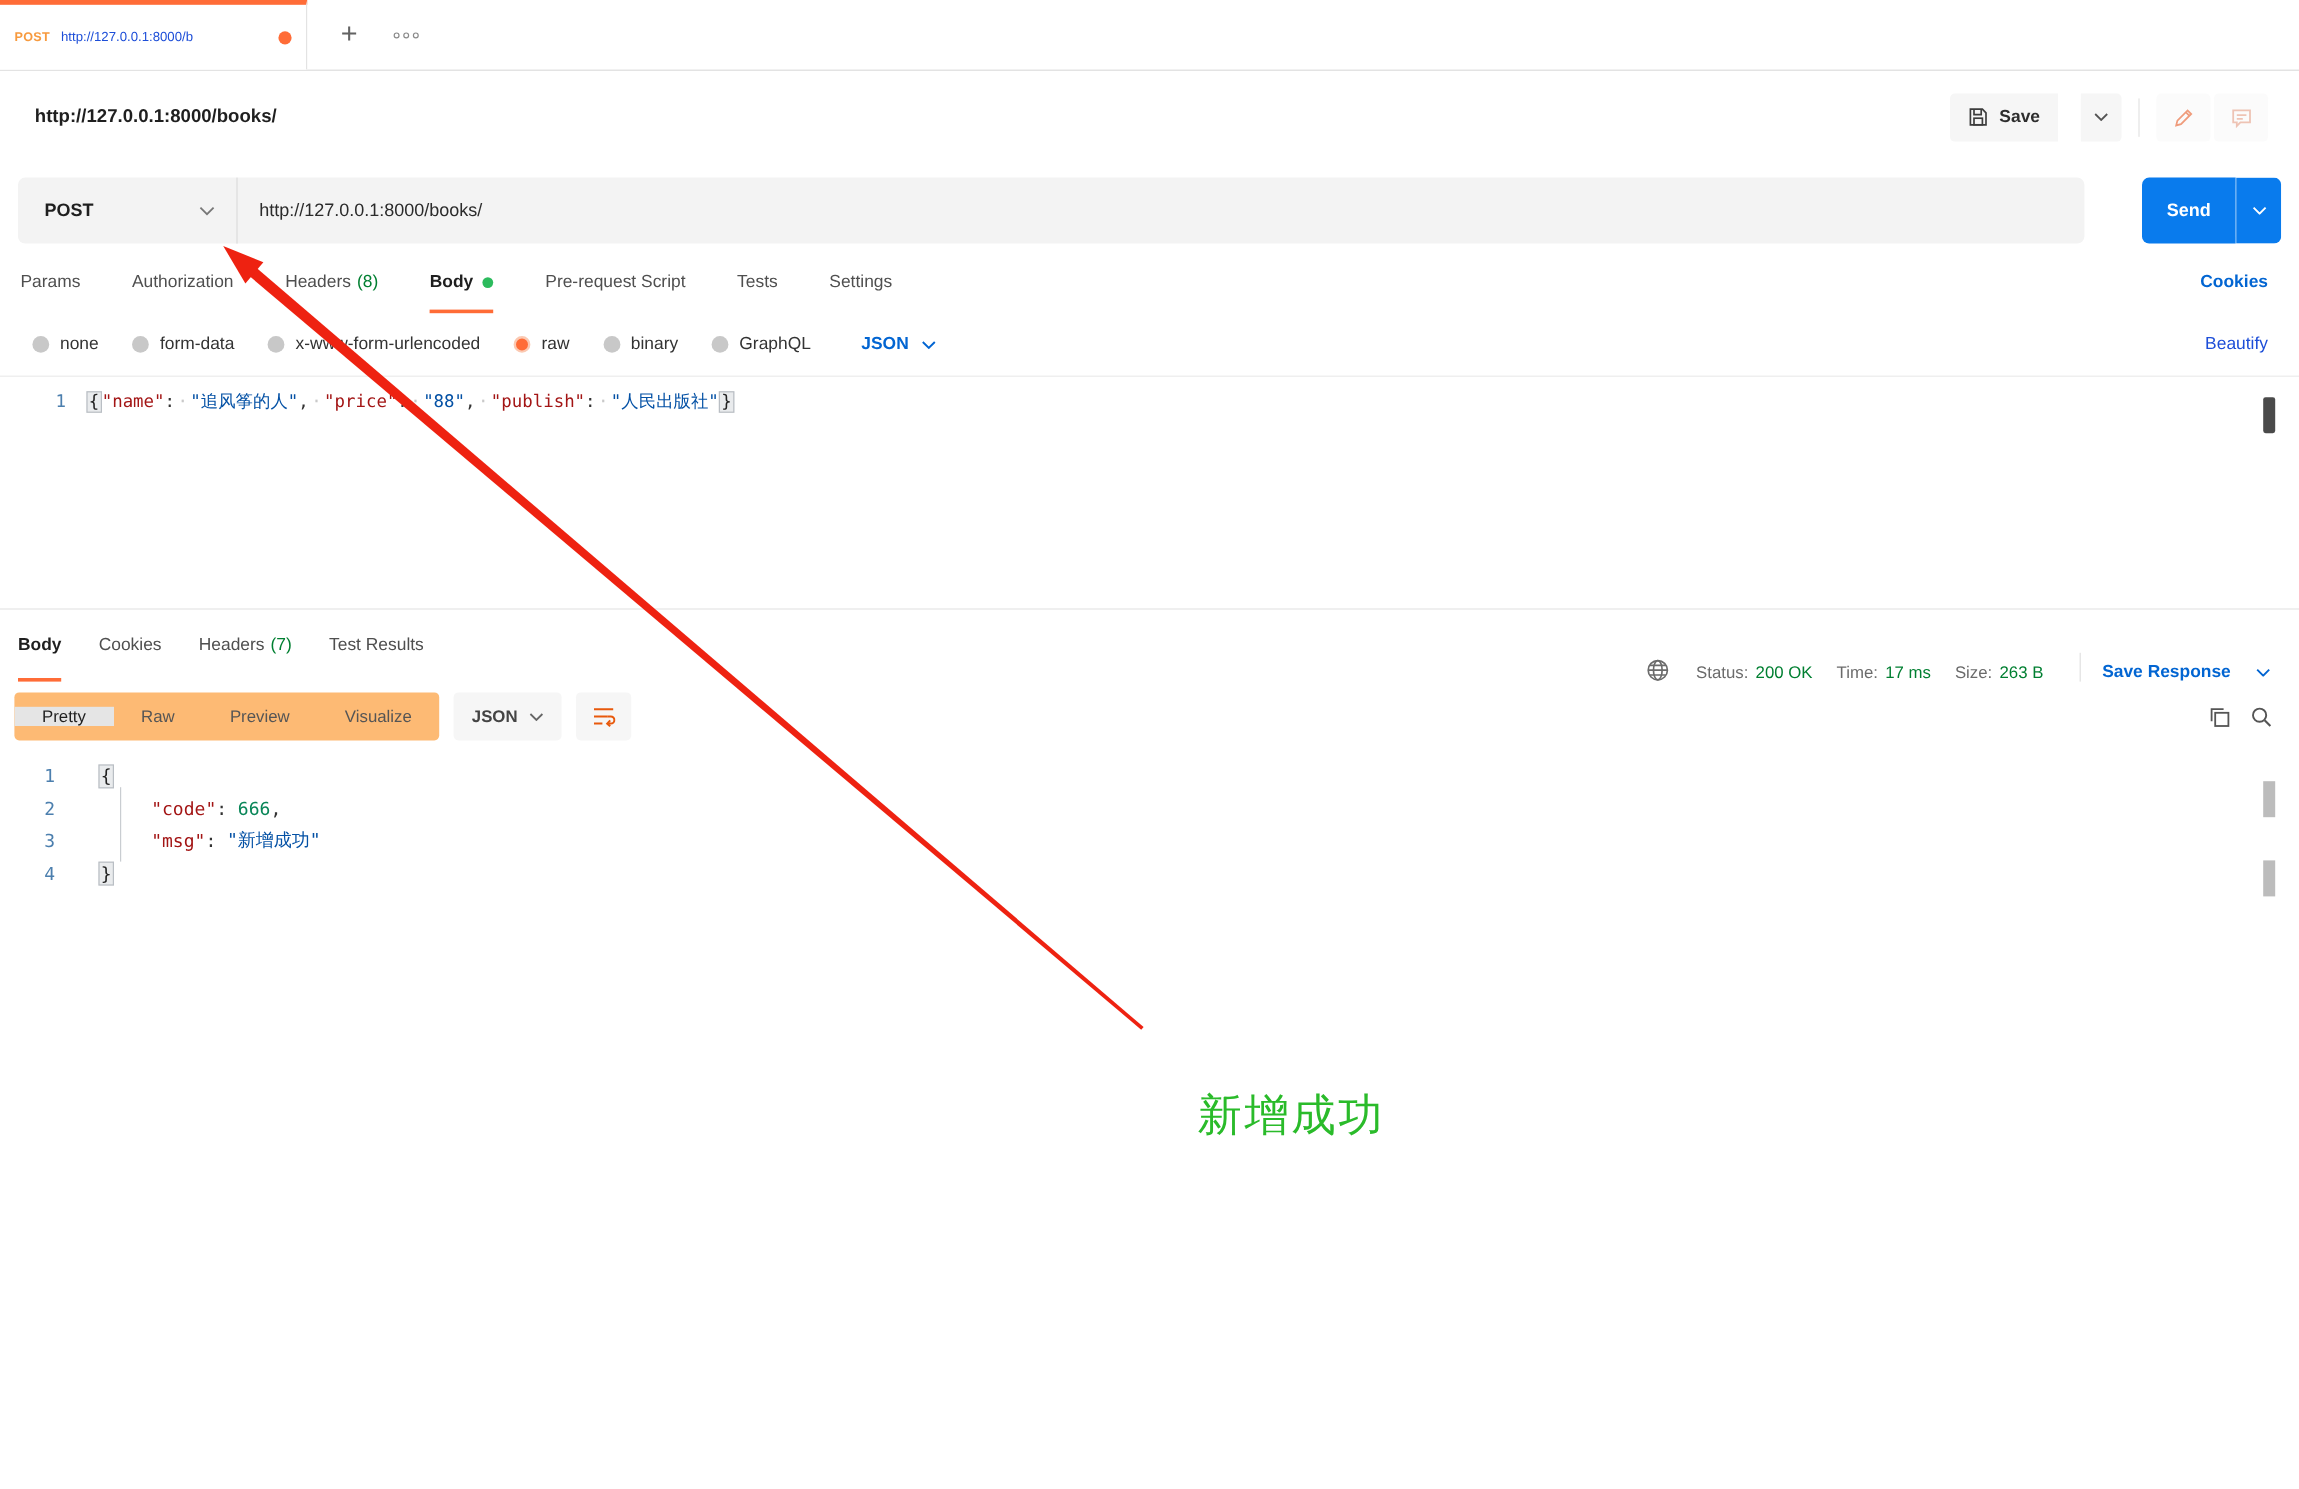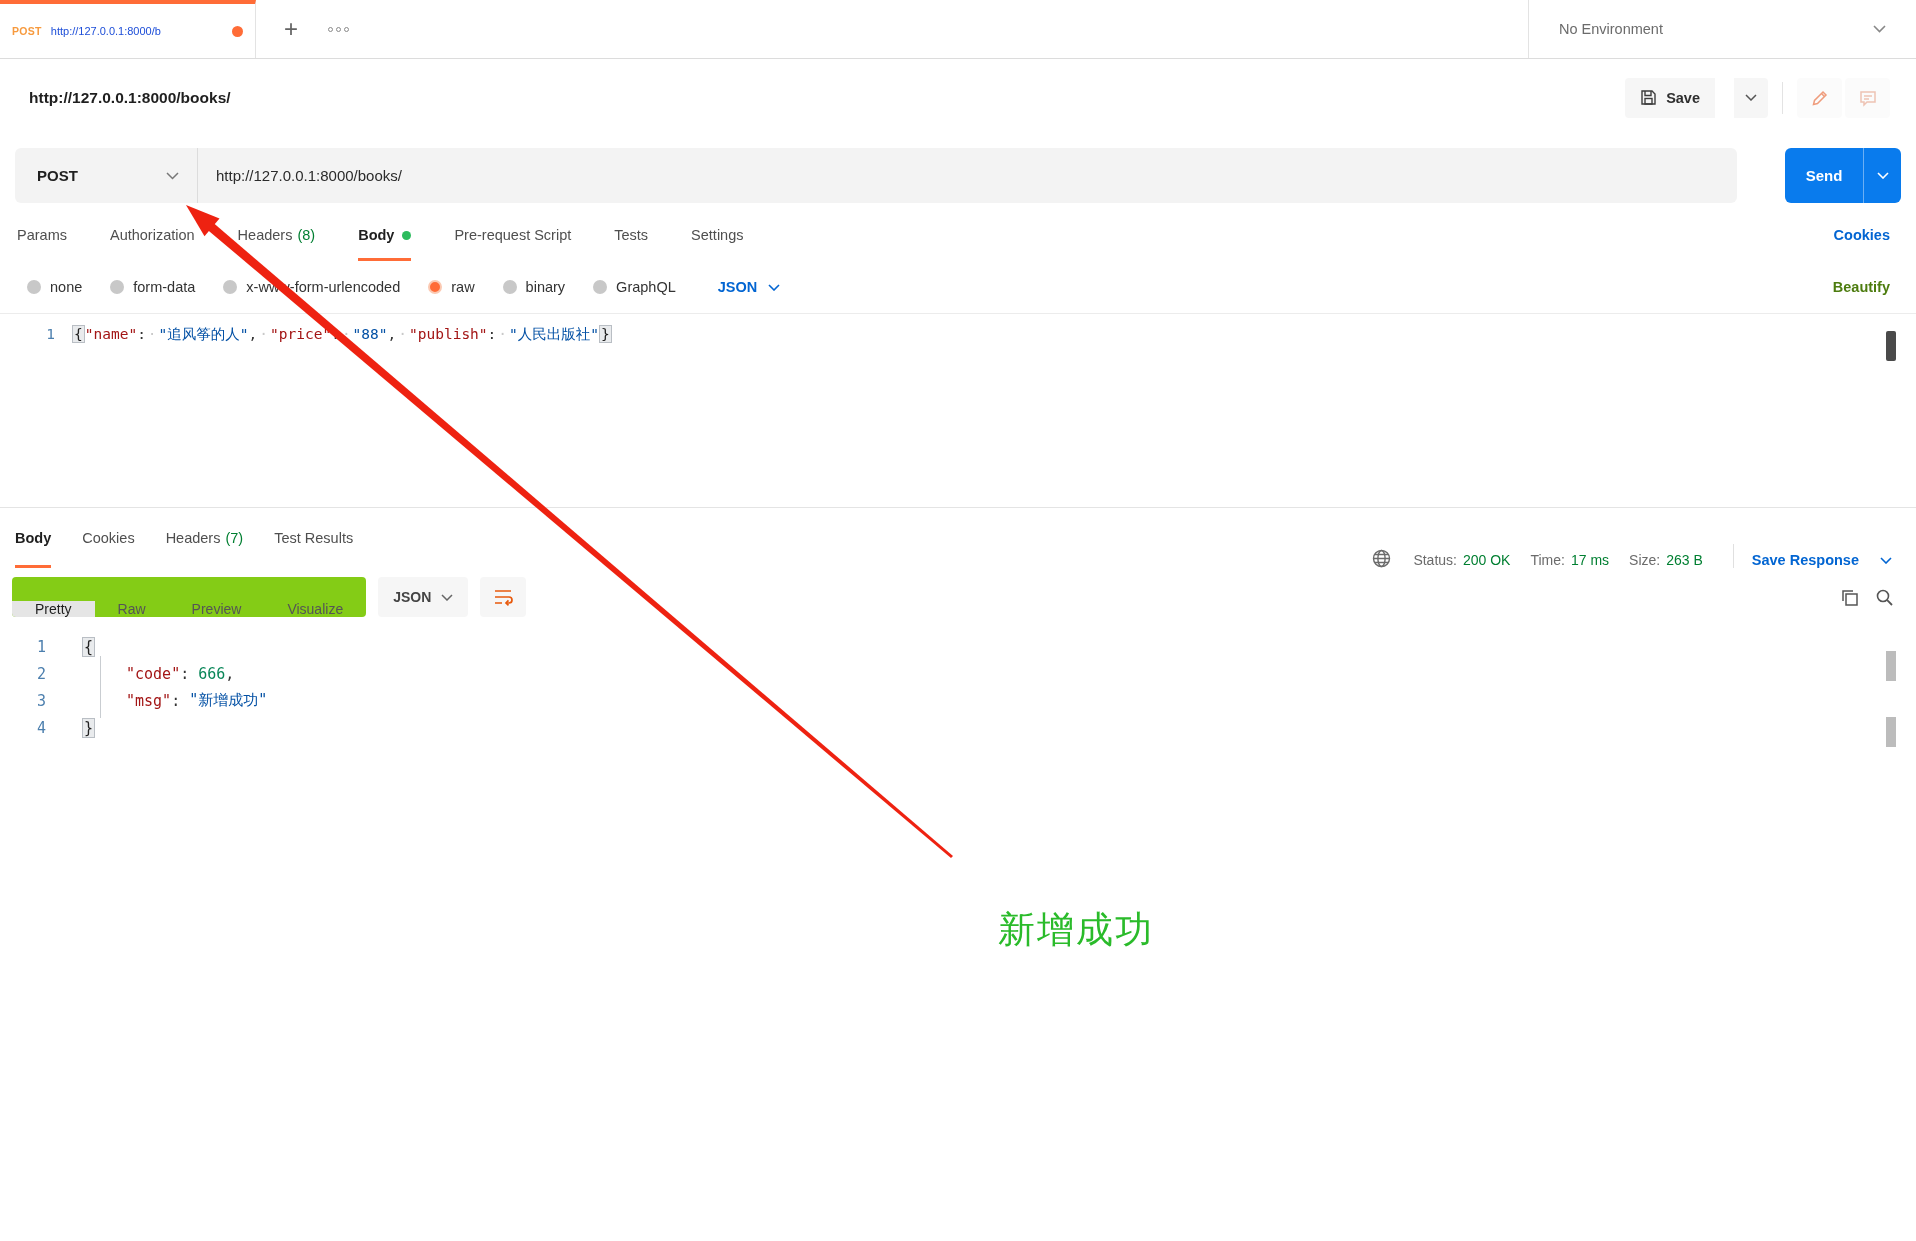--- a/index.html
+++ b/index.html
@@ -56,21 +56,21 @@
   .count-green { color:#007f31; margin-left:5px; }
   .body-dot { width:9px; height:9px; border-radius:50%; background:#2cbb5d; margin-left:8px; }
   .cookies-link { margin-left:auto; display:flex; align-items:center; color:#0265d2; font-weight:600; }
 
   
   .radio-row { display:flex; align-items:center; padding:0 26px 0 27px; height:52px; font-size:14.5px; color:#333; }
   .radio { display:flex; align-items:center; gap:9px; margin-right:28px; }
   .radio-circle { width:14px; height:14px; border-radius:50%; background:#c8c8c8; }
   .radio.selected .radio-circle { width:14px; height:14px; background:#ff6c37; border:2.5px solid #fbc9b2; }
   .json-select { display:flex; align-items:center; gap:11px; color:#0265d2; font-weight:600; margin-left:14px; }
-  .beautify-link { margin-left:auto; color:#4d7c0f; font-weight:700; }
+  .beautify-link { margin-left:auto; color:#1d4ed8; font-weight:400; }
 
   
   .editor { position:relative; border-top:1px solid #ececec; border-bottom:1px solid #e4e4e4;
             height:195px; font-family:"DejaVu Sans Mono", monospace; font-size:14.5px; }
   .editor-line { display:flex; padding-top:11px; align-items:baseline; }
   .gutter { width:72px; padding-right:17px; text-align:right; color:#4c7fae; flex:none; }
   .tk-key { color:#a31515; }
   .tk-str { color:#0451a5; }
   .tk-num { color:#098658; }
   .tk-p { color:#333; }
@@ -82,22 +82,22 @@
   
   .resp-tabs { height:60px; display:flex; align-items:stretch; gap:31px; padding:0 24px 0 15px;
                font-size:14.5px; color:#4f4f4f; }
   .resp-meta { margin-left:auto; display:flex; align-items:flex-end; gap:8px; font-size:14px; color:#6b6b6b; }
   .meta-pair { display:flex; gap:6px; margin-right:12px; }
   .meta-val { color:#007f31; }
   .meta-divider { width:1px; height:24px; background:#e0e0e0; margin:0 10px; }
   .save-response { color:#0265d2; font-weight:600; font-size:14.5px; display:flex; gap:21px; align-items:center; }
 
   .resp-toolbar { height:58px; display:flex; align-items:center; padding:0 22px 0 12px; gap:12px; }
-  .seg-control { display:flex; background:#84cc16; border-radius:4px; height:40px;
-                 align-items:flex-end; font-size:14px; color:#555; overflow:hidden; }
+  .seg-control { display:flex; background:#fdba74; border-radius:4px; height:40px;
+                 align-items:center; font-size:14px; color:#555; overflow:hidden; }
   .seg { display:flex; align-items:center; padding:0 23px; }
   .seg.active { background:#e5e5e5; color:#1f1f1f; }
   .mini-control { display:flex; align-items:center; gap:10px; background:#f6f6f6; border-radius:4px;
                   height:40px; padding:0 15px; font-size:14px; font-weight:600; color:#444; }
   .wrap-btn { width:46px; height:40px; background:#f6f6f6; border-radius:4px;
               display:flex; align-items:center; justify-content:center; }
   .toolbar-right { margin-left:auto; display:flex; align-items:center; gap:16px; }
 
   .resp-editor { position:relative; font-family:"DejaVu Sans Mono", monospace; font-size:15px; padding-top:7px; }
   .rline { display:flex; height:27px; align-items:center; }
@@ -123,26 +123,20 @@
     <span class="tab-title">http://127.0.0.1:8000/b</span>
     <span class="unsaved-dot"></span>
   </div>
   <div class="tab-actions">
     <span class="plus-btn">+</span>
     <span class="more-dots">
         <i></i>
         <i></i>
         <i></i>
       </span>
-  </div>
-  <div class="env-box">
-    <span>No Environment</span>
-    <svg width="13" height="8" viewBox="0 0 13 8">
-        <polyline points="1,1 6.5,6.5 12,1" fill="none" stroke="#888" stroke-width="1.6"></polyline>
-      </svg>
   </div>
 </div>
 
 <div class="req-header">
   <div class="req-title">http://127.0.0.1:8000/books/</div>
   <div class="req-actions">
     <div class="save-group">
       <div class="save-main">
         <svg width="17" height="17" viewBox="0 0 17 17">
             <path d="M2 2h10l3 3v10H2z" fill="none" stroke="#3d3d3d" stroke-width="1.4"></path>

